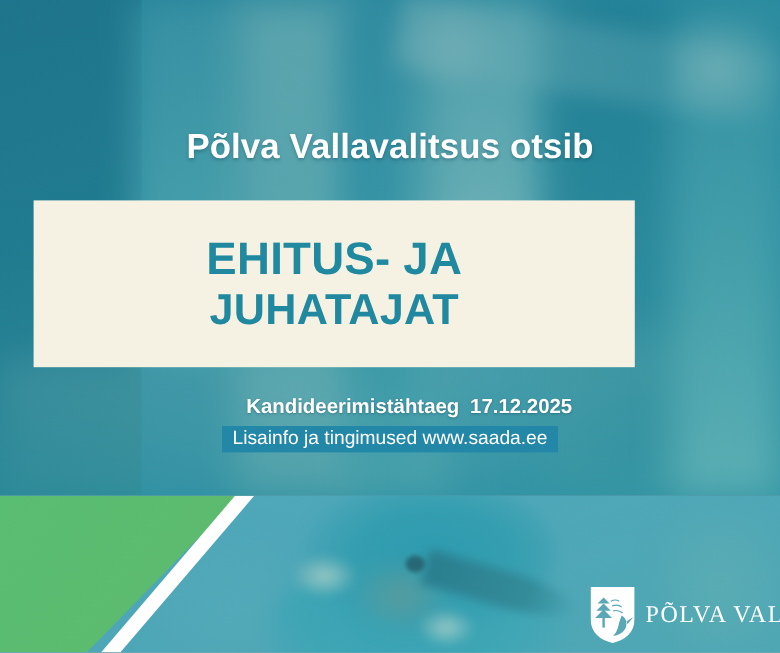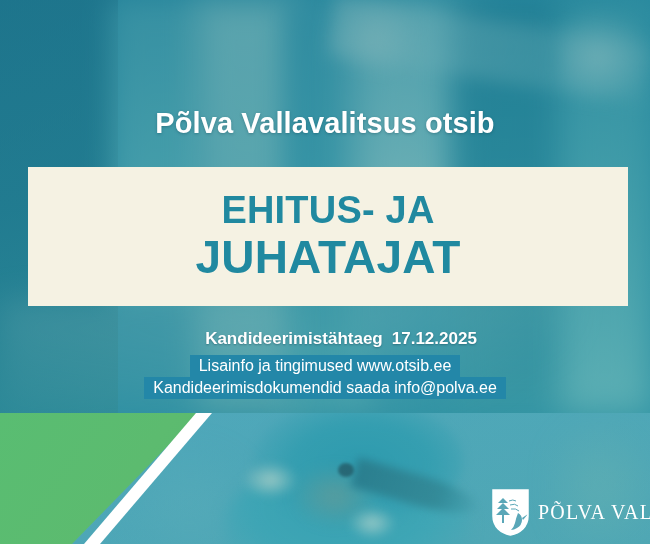--- a/index.html
+++ b/index.html
@@ -203,40 +203,40 @@
     font-weight: bold;
     color: #ffffff;
     letter-spacing: .1px;
     text-shadow: 0 1px 3px rgba(12,60,75,.35);
   }
 
   
   .title-box {
     position: absolute;
     left: 28px; top: 167px;
-    width: 600px; height: 139px;
+    width: 501px; height: 139px;
     background: #f5f2e3;
     display: flex;
     align-items: center;
     justify-content: flex-end;
     box-sizing: border-box;
   }
   .title-text {
     width: 100%;
     text-align: center;
     color: #2089a0;
     font-size: 38px;
     font-weight: bold;
     line-height: 1.13;
     letter-spacing: .2px;
   }
   .title-text .tl-line { display: block; }
   .tl-1 { font-size: 38px; }
   .tl-2 { font-size: 38px; }
-  .tl-3 { font-size: 46px; }
+  .tl-3 { font-size: 36px; }
 
   
   .deadline {
     position: absolute;
     left: 16px; top: 329px;
     width: 650px;
     text-align: center;
     font-size: 17px;
     font-weight: bold;
     color: #ffffff;
@@ -325,24 +325,21 @@
       <span class="tl-line tl-3">JUHATAJAT</span>
     </div>
   </div>
 
   <div class="deadline">
     <span>Kandideerimistähtaeg</span><span class="date-val">17.12.2025</span>
   </div>
 
   <div class="contact-wrap">
     <div class="contact-row">
-      <span class="contact-line">Lisainfo ja tingimused www.otsib.ee</span>
-    </div>
-    <div class="contact-row">
-      <span class="contact-line">Kandideerimisdokumendid saada info@polva.ee</span>
+      <span class="contact-line">Lisainfo ja tingimused www.saada.ee</span>
     </div>
   </div>
 
   <div class="logo">
     <span>
       <svg class="logo-shield" viewBox="0 0 37 47" xmlns="http://www.w3.org/2000/svg">
         <path d="M1 1 H36 V27 C36 38 28 44 18.5 46 C9 44 1 38 1 27 Z" fill="#ffffff"></path>
 
         <g fill="#5aa7b8">
           <path d="M11 9 l5 5 h-10 z"></path>

